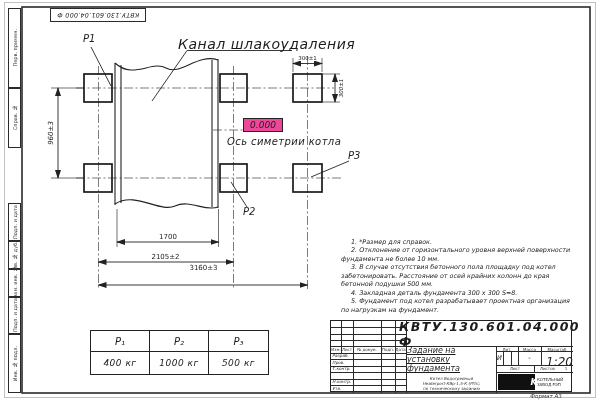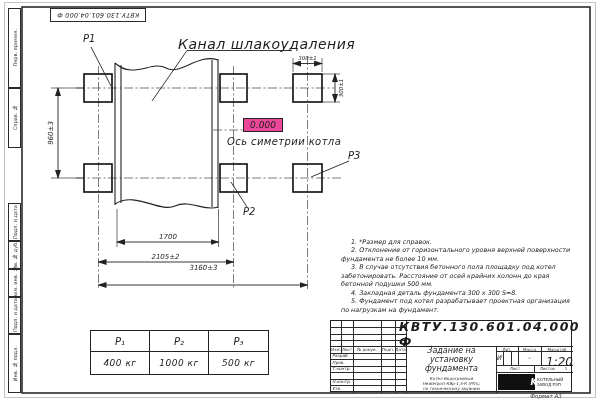--- a/index.html
+++ b/index.html
@@ -9,40 +9,40 @@
   .abs{position:absolute;}
   .ctr{display:flex;align-items:center;justify-content:center;}
   
   .mbox{position:absolute;left:8px;width:13px;border:1px solid #2a2a2a;box-sizing:border-box;display:flex;align-items:center;justify-content:center;background:#fff;}
   .mbox span{writing-mode:vertical-rl;transform:rotate(180deg);font-size:5px;white-space:nowrap;color:#333;}
   
   #stamp-top{left:50px;top:8px;width:96px;height:14px;border:1.2px solid #2a2a2a;box-sizing:border-box;}
   #stamp-top span{transform:rotate(180deg);font-size:6.3px;font-style:italic;white-space:nowrap;letter-spacing:.3px;}
   
   .dlbl{position:absolute;font-style:italic;color:#1c1c1c;}
-  .dim{position:absolute;font-style:italic;text-align:center;font-size:7px;color:#1c1c1c;}
+  .dim{position:absolute;text-align:center;font-size:7px;color:#1c1c1c;}
   .rotc{position:absolute;transform:translate(-50%,-50%) rotate(-90deg);white-space:nowrap;font-style:italic;color:#1c1c1c;}
   #elev-box{left:243px;top:118px;width:40px;height:14px;border:1px solid #222;box-sizing:border-box;font-size:9px;font-style:italic;background:#ec4899;}
   
   #notes{left:341px;top:238px;width:236px;}
   .note{font-size:6.4px;line-height:1.32;text-indent:10px;font-style:italic;color:#222;}
   
   #loads{left:90px;top:330px;width:179px;border:1.3px solid #222;box-sizing:border-box;background:#fff;}
   .lrow{display:flex;}
   .lcell{width:59.5px;box-sizing:border-box;border-right:1px solid #222;display:flex;align-items:center;justify-content:center;font-style:italic;}
   .lcell:last-child{border-right:none;}
   .lrow.hdr .lcell{height:21px;border-bottom:1px solid #222;font-size:10px;}
   .lrow.val .lcell{height:22px;font-size:9px;letter-spacing:.5px;}
   
   #tblock{left:330px;top:320px;width:242px;height:72px;border:1.4px solid #222;box-sizing:border-box;background:#fff;}
   .tbv{position:absolute;width:1px;background:#2a2a2a;}
   .tbh{position:absolute;height:1px;background:#2a2a2a;}
   .tbt{position:absolute;color:#222;white-space:nowrap;}
   #doc-number{left:75px;top:0;width:167px;height:25px;font-size:12.5px;font-style:italic;letter-spacing:1.5px;font-weight:bold;}
-  #tb-title{left:76px;top:25px;width:89px;height:30px;text-align:center;font-size:8px;line-height:1.15;font-style:italic;}
+  #tb-title{left:76px;top:25px;width:89px;height:30px;text-align:left;font-size:8px;line-height:1.15;font-style:italic;text-decoration:underline;}
   #tb-sub{left:76px;top:55px;width:89px;height:17px;text-align:center;font-size:4.1px;line-height:1.25;font-style:italic;color:#333;}
   .tb-small{font-size:4px;color:#333;text-align:center;}
   #logo-box{left:167px;top:53px;width:37px;height:16px;background:#101010;color:#fff;display:flex;align-items:center;justify-content:center;gap:1px;}
   #logo-box .gear{font-size:7px;line-height:1;}
   #logo-box .brand{font-size:8.5px;font-weight:bold;font-style:italic;letter-spacing:.3px;padding-left:48px;}
   #logo-cap{left:206px;top:55.5px;font-size:4px;line-height:1.25;color:#222;}
   #format-label{left:520px;top:393px;width:52px;text-align:center;font-size:5.5px;font-style:italic;color:#333;}
 </style>
 </head>
 <body>

